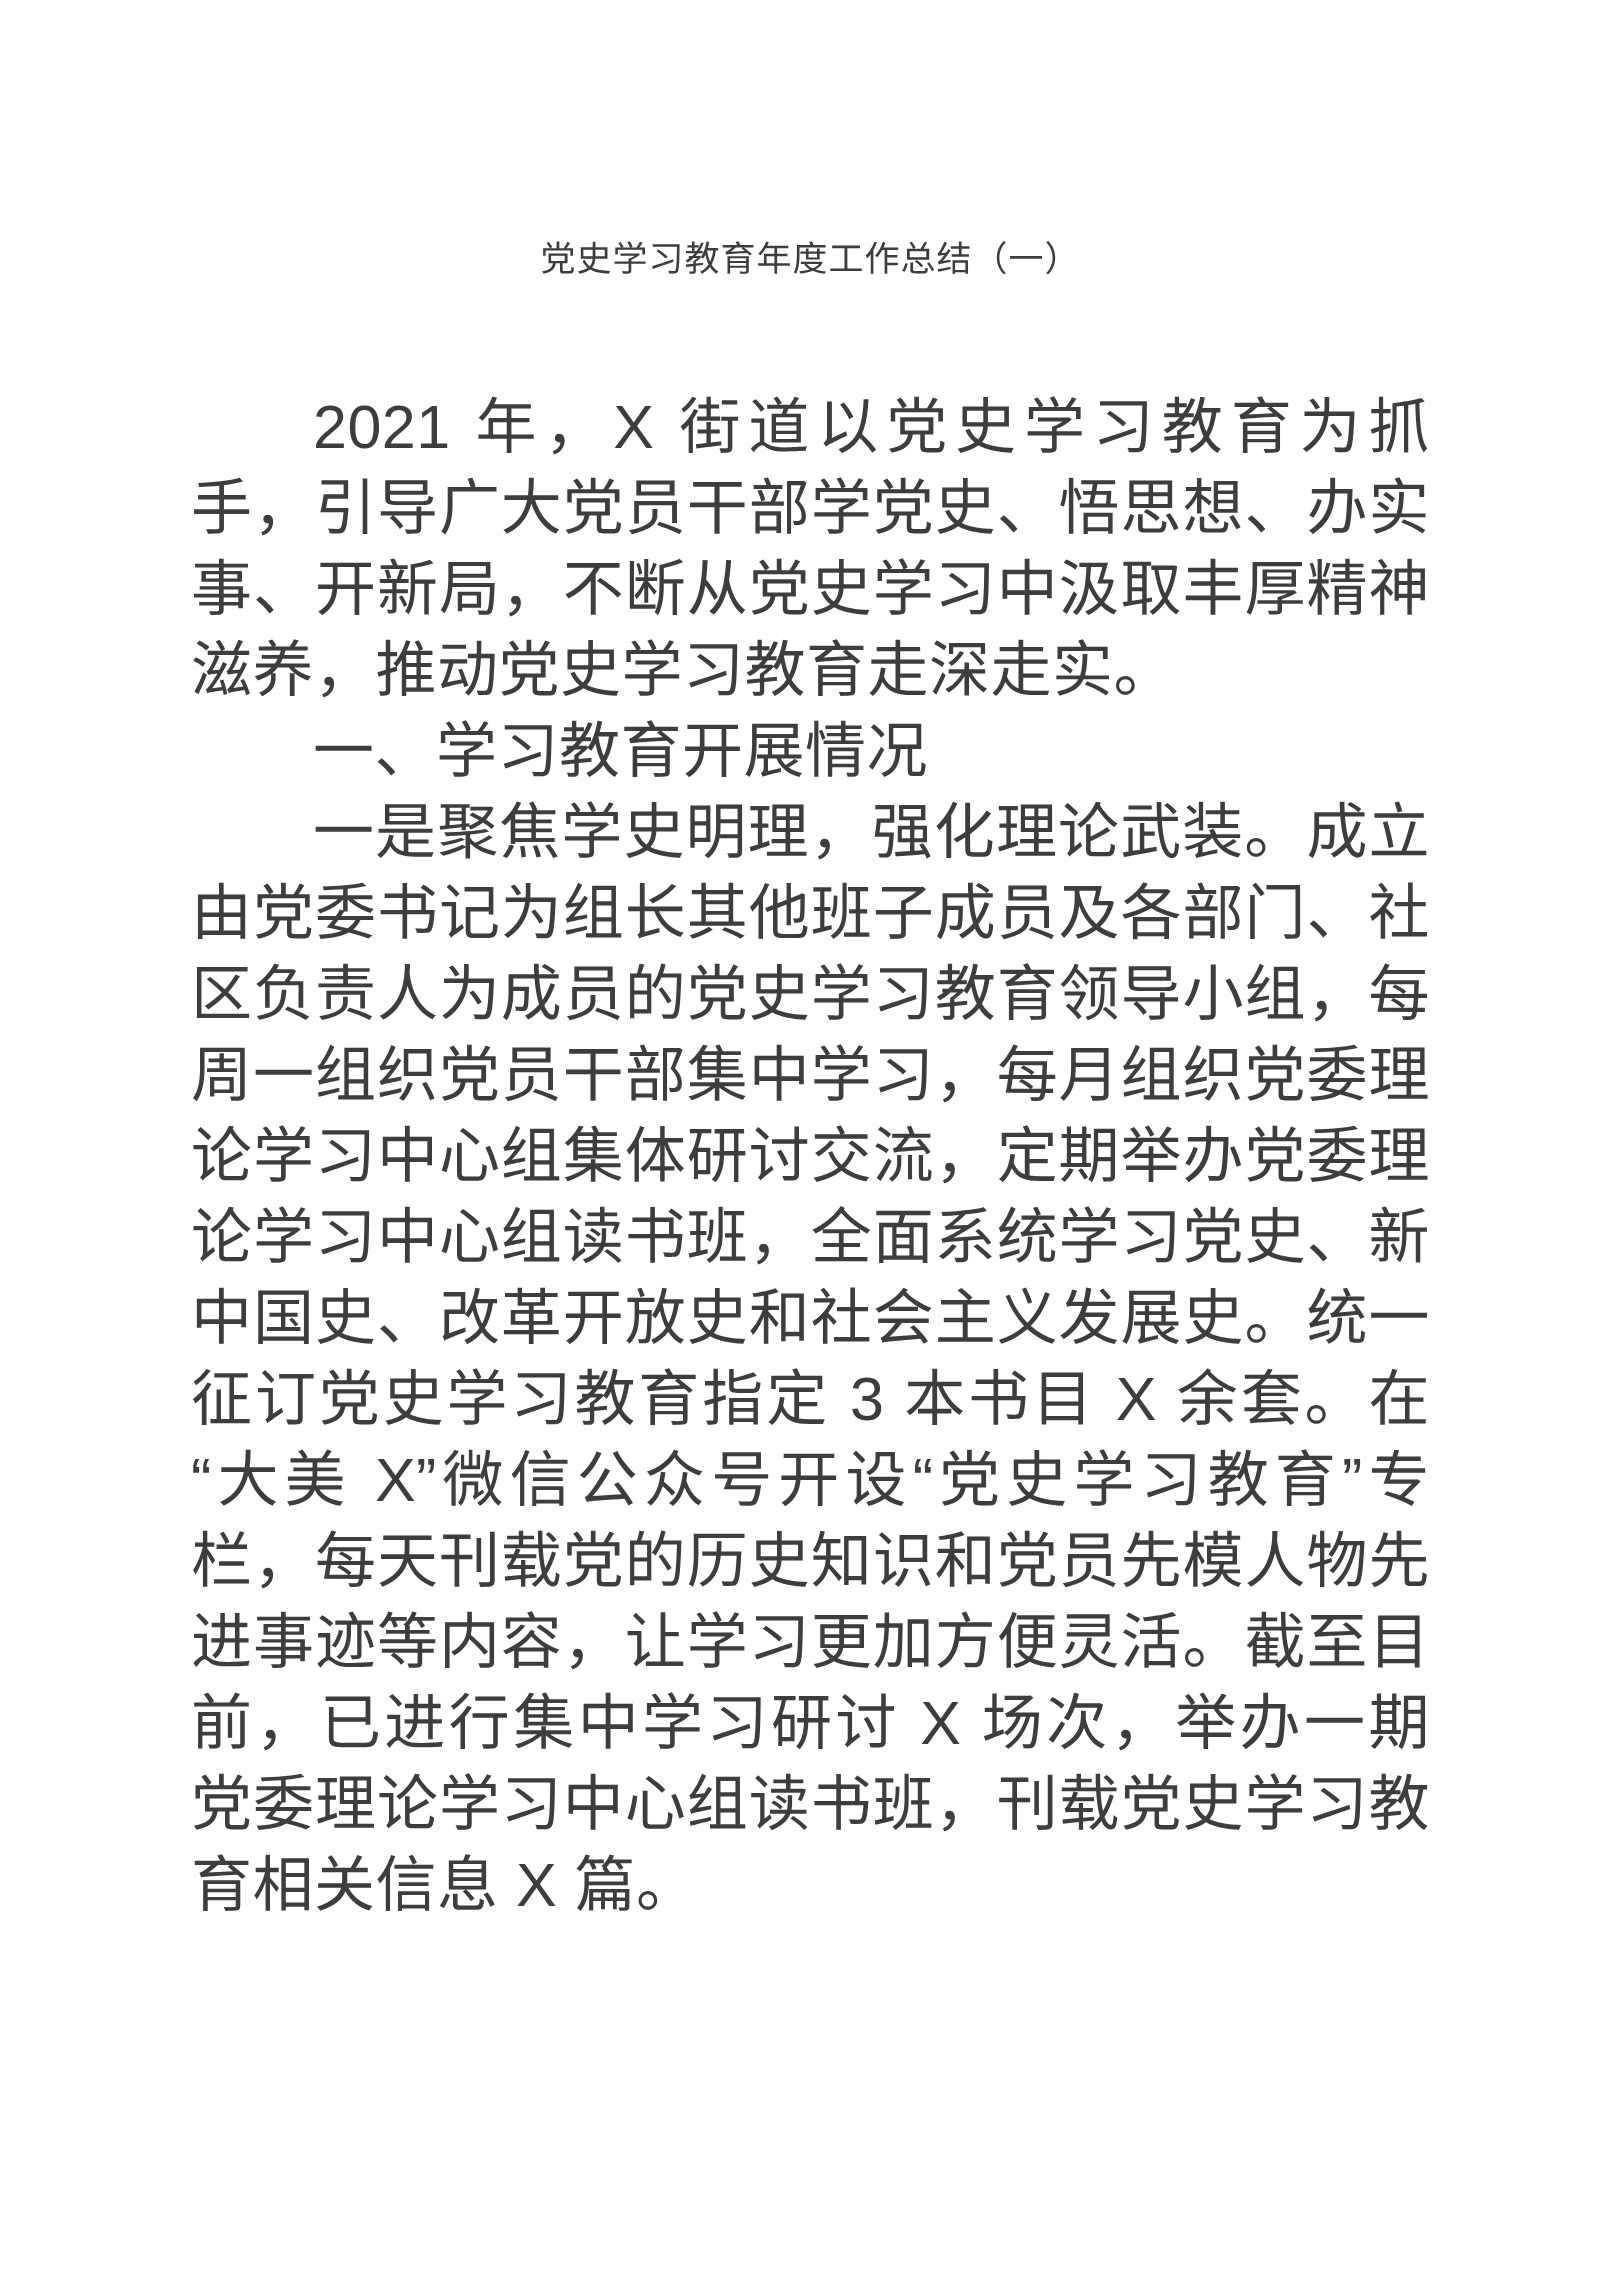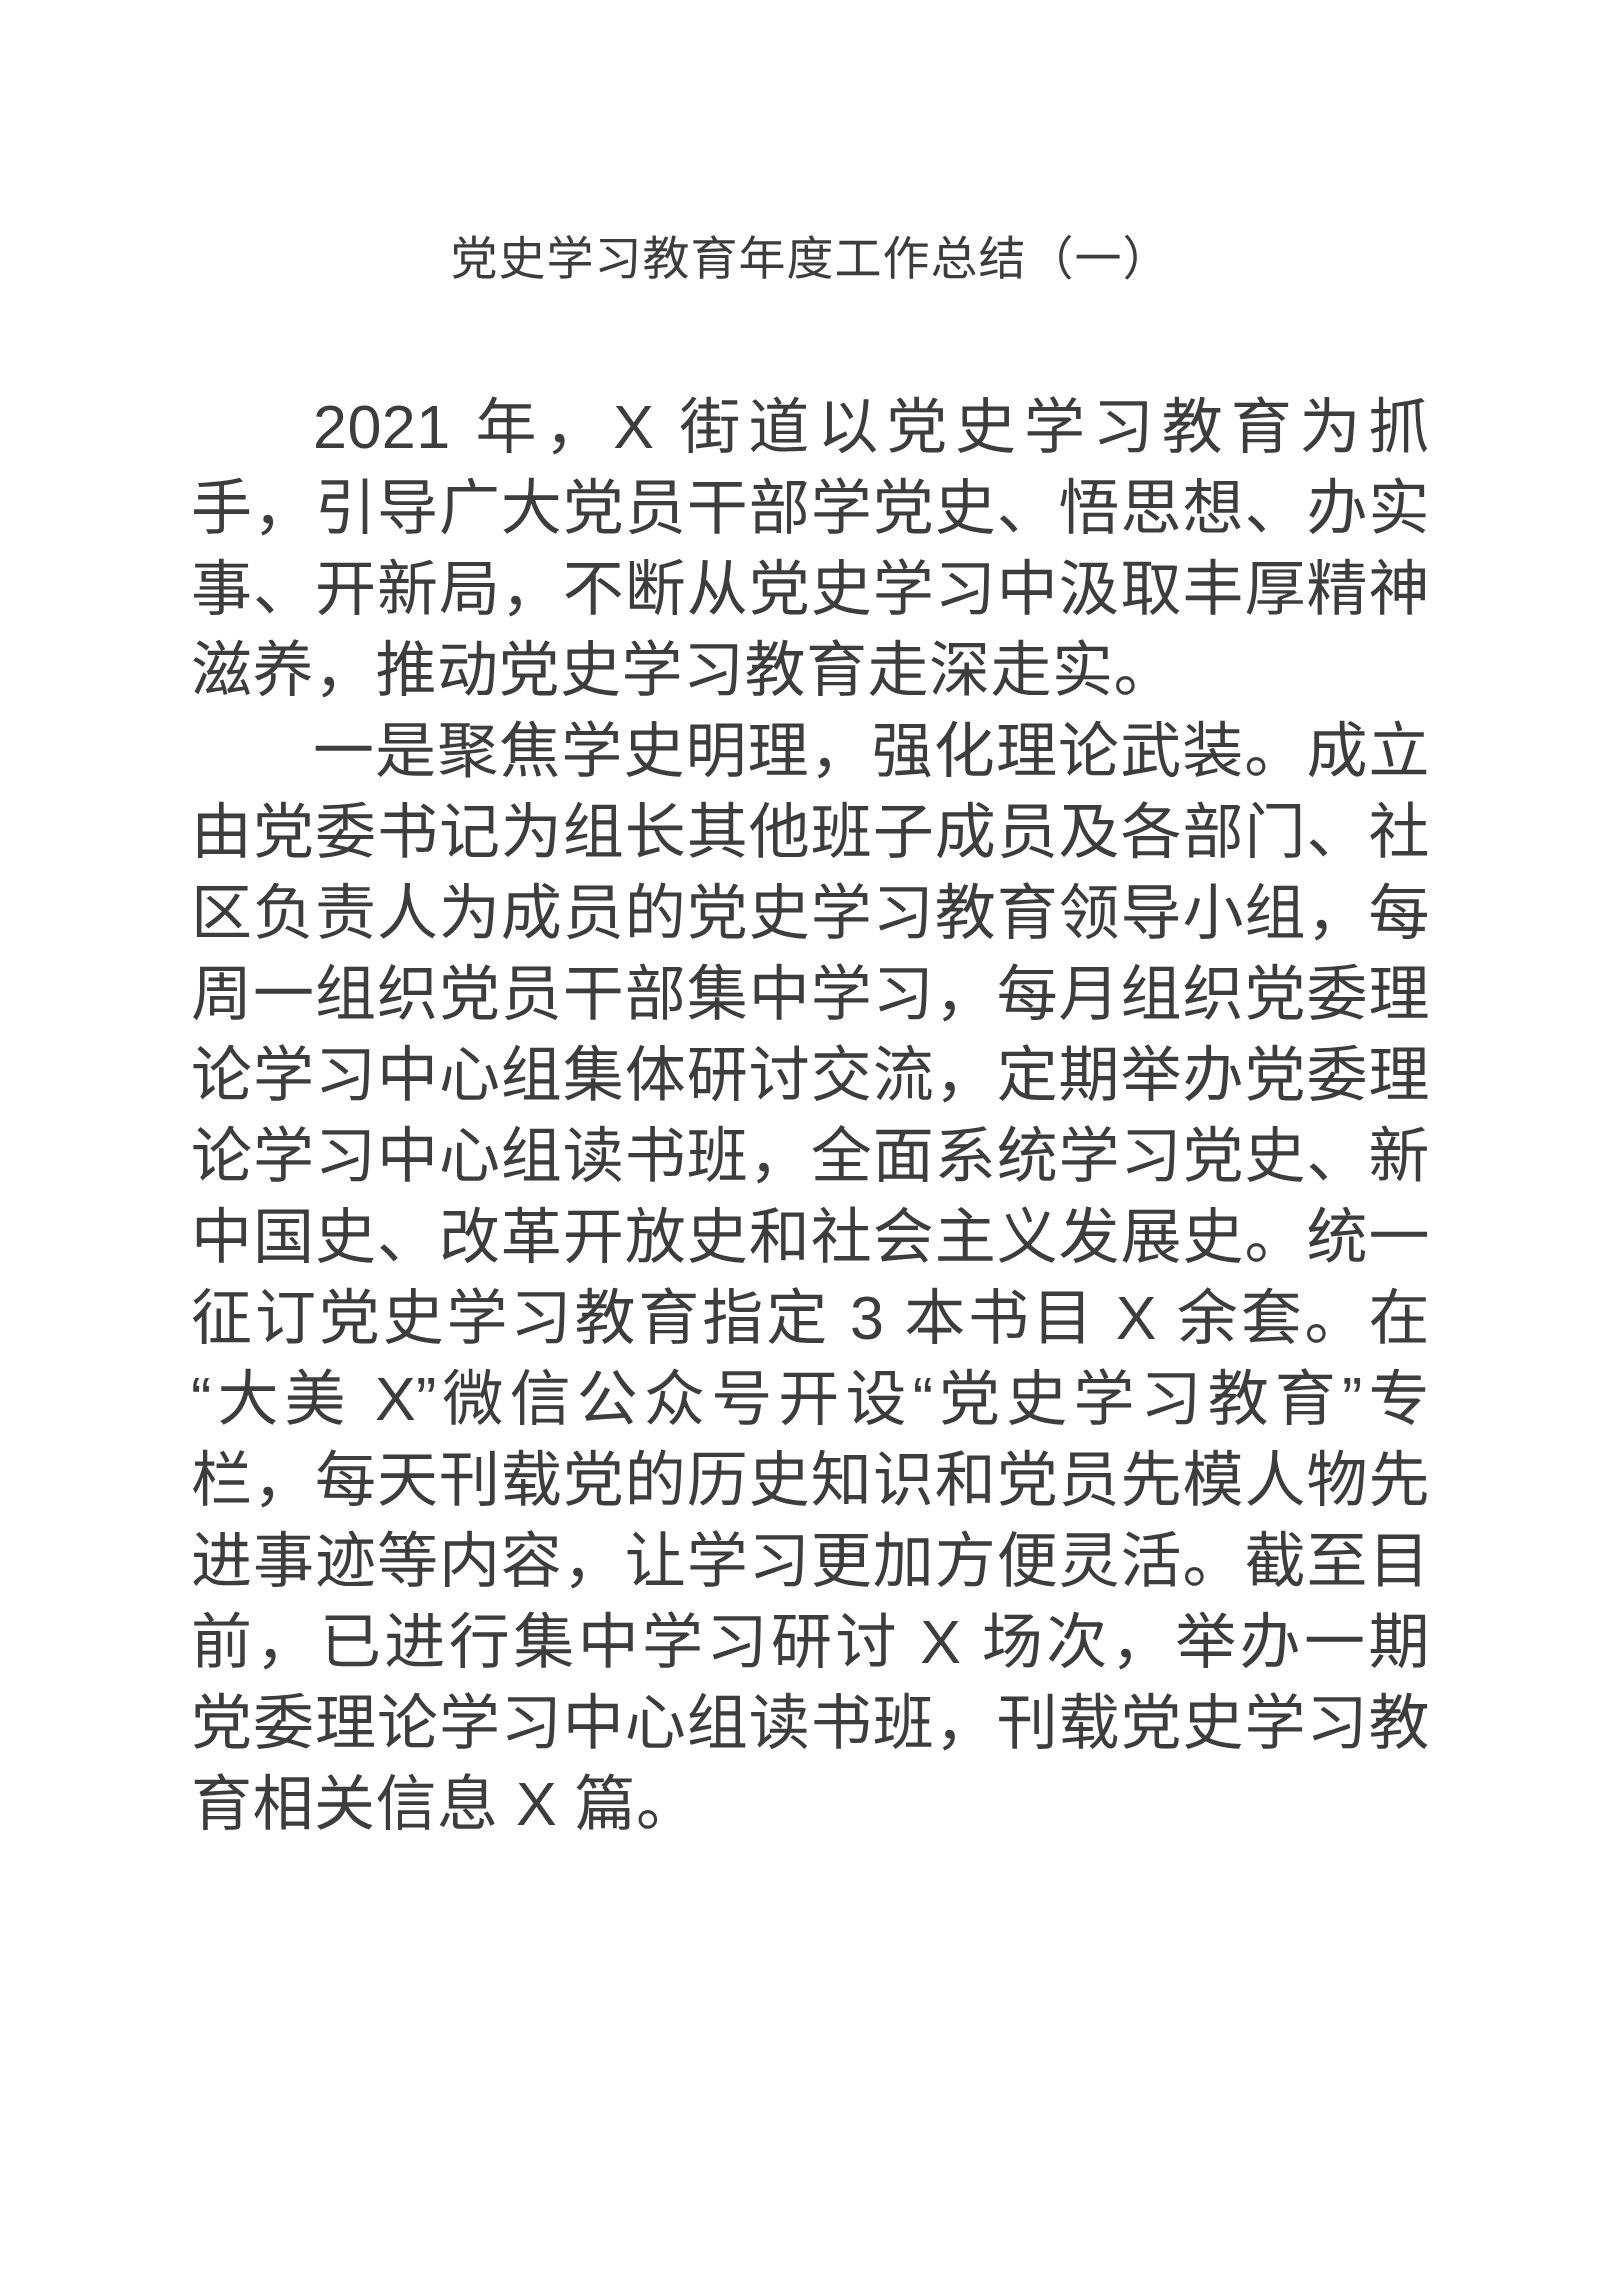--- a/index.html
+++ b/index.html
@@ -16,21 +16,21 @@
     font-family: "Liberation Sans", sans-serif;
     color: #3d3d3d;
     box-sizing: border-box;
   }
   .content {
     margin: 0 191px;
   }
   .doc-title {
     margin: 0;
     padding-top: 218px;
-    font-size: 47px;
+    font-size: 35px;
     font-weight: 400;
     line-height: 81px;
     text-align: center;
     letter-spacing: 1px;
     margin-bottom: 88px;
   }
   .para {
     margin: 0;
     font-size: 61px;
     line-height: 81px;
@@ -44,16 +44,17 @@
     text-align: left;
   }
 </style>
 </head>
 <body>
 
 <div class="page">
   <div class="content">
     <h1 class="doc-title">党史学习教育年度工作总结（一）</h1>
     <p class="para">2021 年，X 街道以党史学习教育为抓手，引导广大党员干部学党史、悟思想、办实事、开新局，不断从党史学习中汲取丰厚精神滋养，推动党史学习教育走深走实。</p>
+    <p class="para heading">一、学习教育开展情况</p>
     <p class="para">一是聚焦学史明理，强化理论武装。成立由党委书记为组长其他班子成员及各部门、社区负责人为成员的党史学习教育领导小组，每周一组织党员干部集中学习，每月组织党委理论学习中心组集体研讨交流，定期举办党委理论学习中心组读书班，全面系统学习党史、新中国史、改革开放史和社会主义发展史。统一征订党史学习教育指定 3 本书目 X 余套。在“大美 X”微信公众号开设“党史学习教育”专栏，每天刊载党的历史知识和党员先模人物先进事迹等内容，让学习更加方便灵活。截至目前，已进行集中学习研讨 X 场次，举办一期党委理论学习中心组读书班，刊载党史学习教育相关信息 X 篇。</p>
   </div>
 </div>
 
 
 </body></html>

